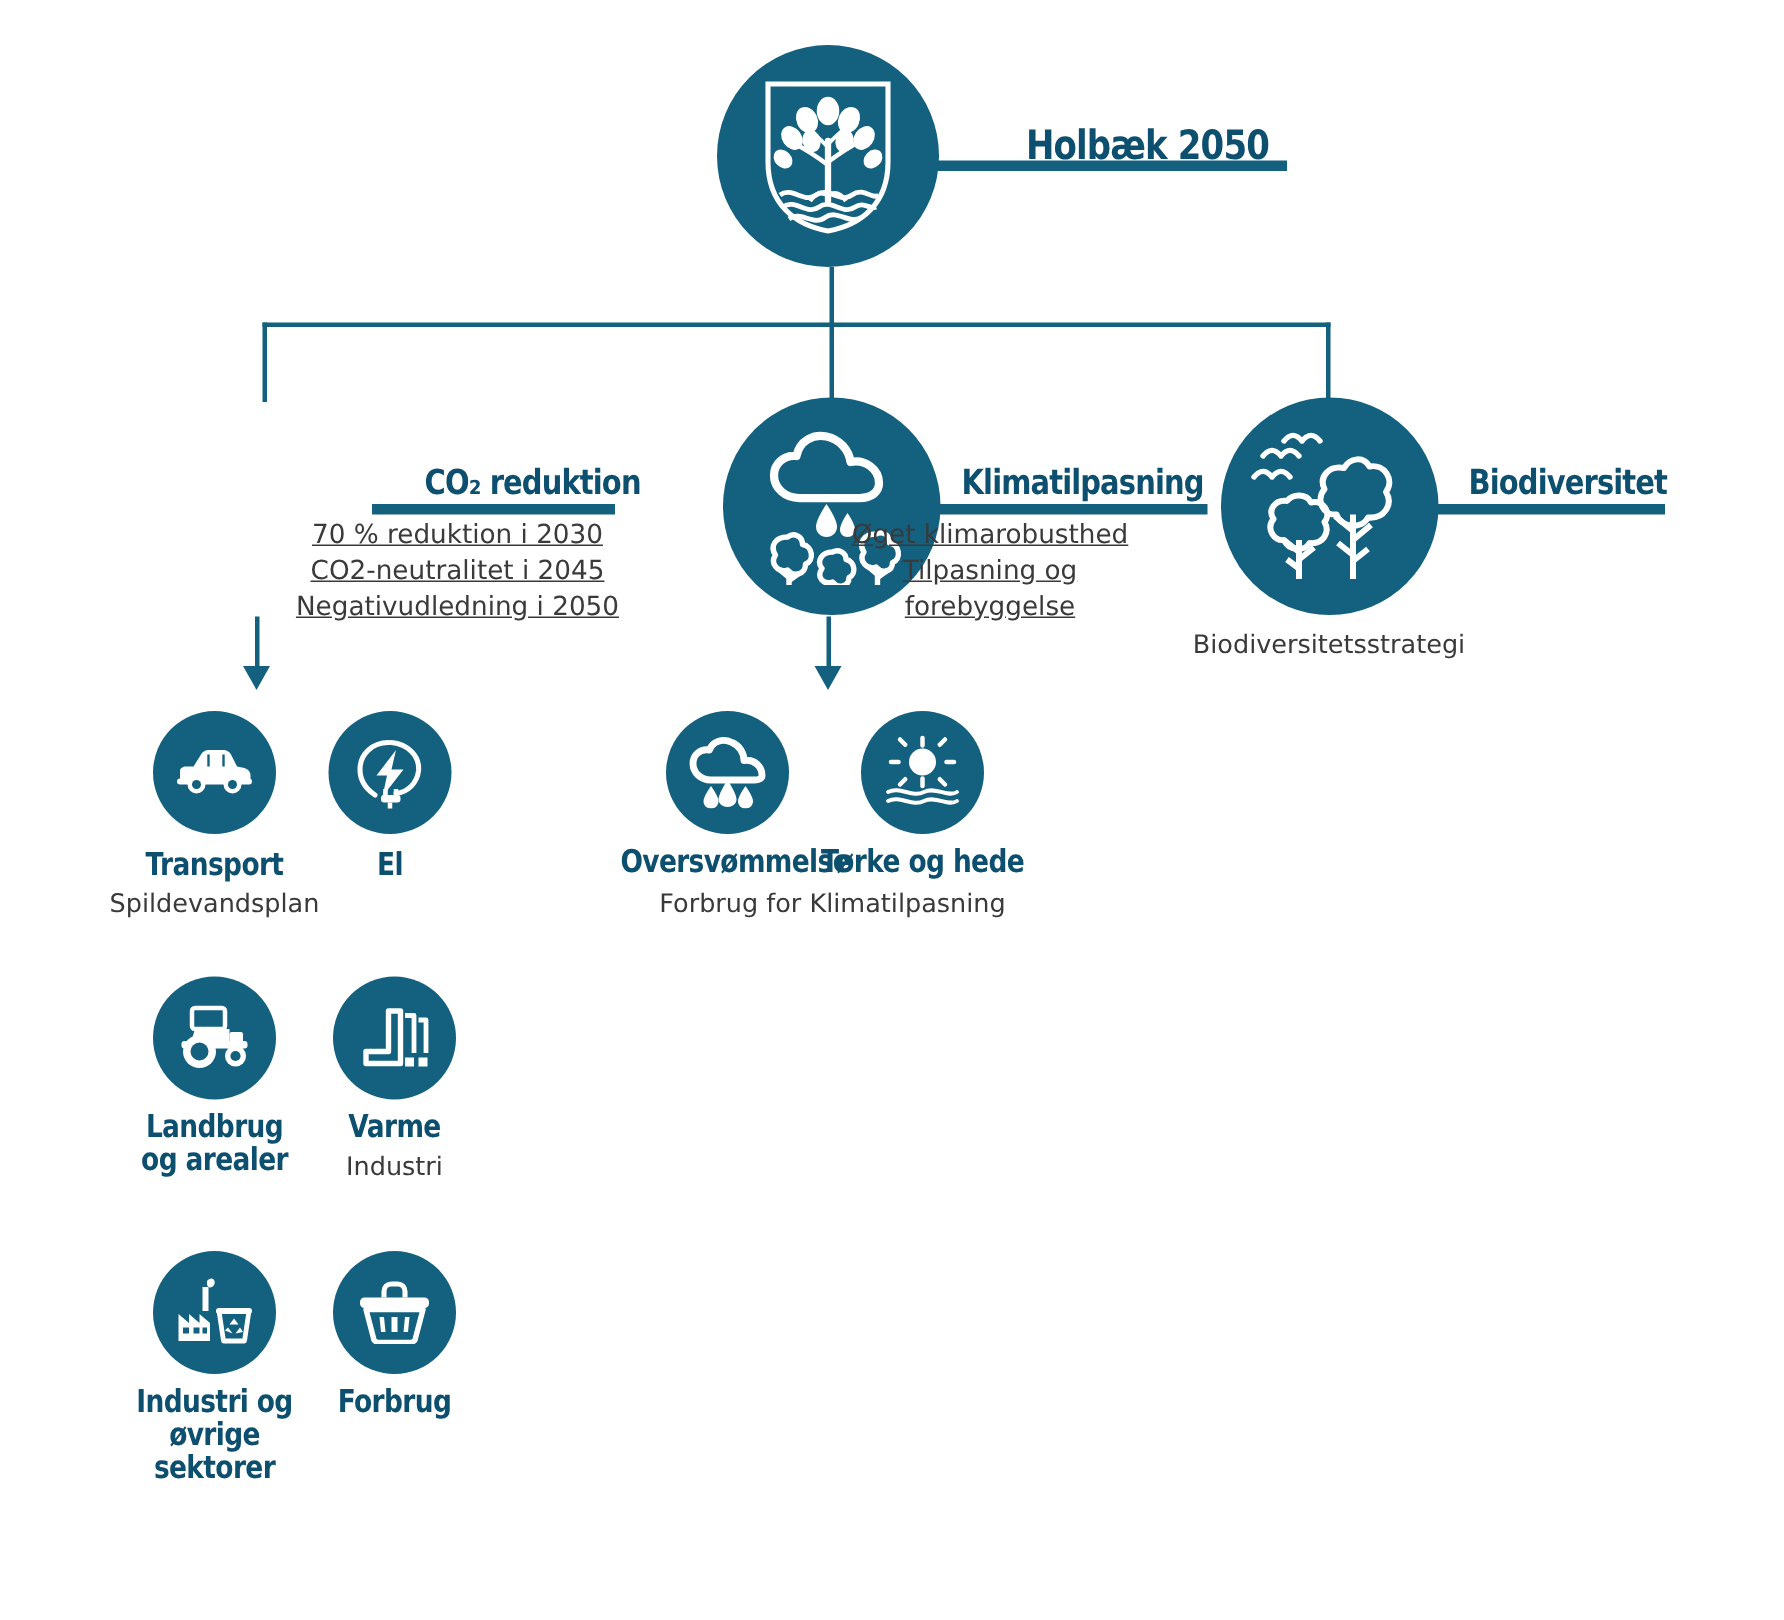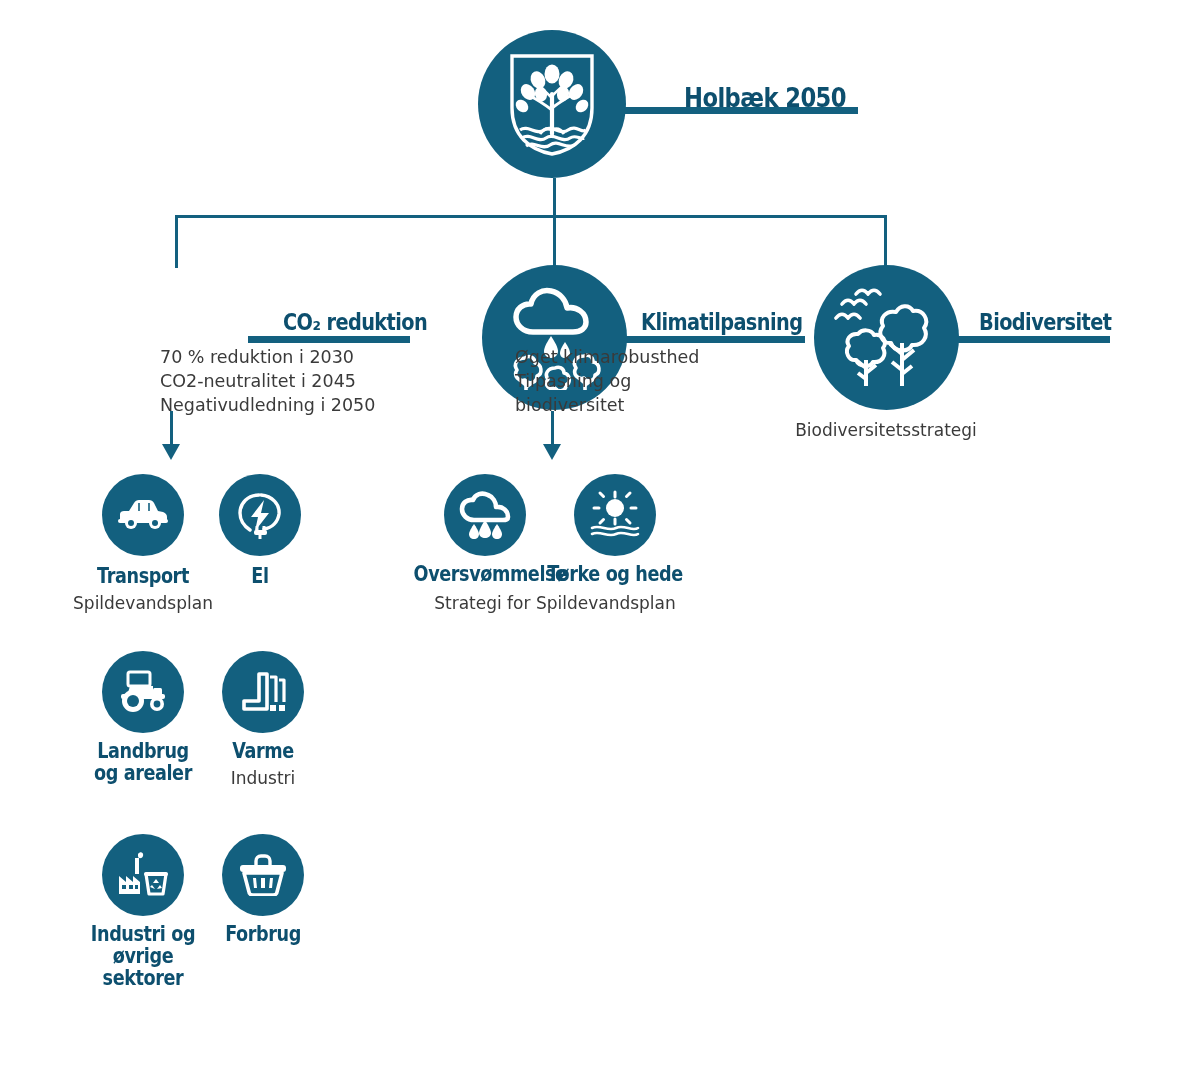--- a/index.html
+++ b/index.html
@@ -47,21 +47,21 @@
 
   
   .sub{
     position:absolute;
     font-family:"DejaVu Sans", sans-serif;
     font-size:17.5px;
     line-height:24px;
     color:#3a3a3a;
     white-space:pre-line;
   }
-  .sub.r{text-align:left;}
+  .sub.r{text-align:center;text-decoration:underline;}
 
   
   .cap{
     position:absolute;
     font-weight:700;
     color:#0d4f6e;
     text-align:center;
     letter-spacing:-0.5px;
     transform:scaleX(.84);
     transform-origin:50% 50%;
@@ -151,21 +151,21 @@
           <path d="M82 97 L76 92 M82 99 L89 94"></path>
         </g>
       </svg>
     </span>
   </div>
 
   <div class="head l" style="left:641px;top:311px;font-size:23px;">Klimatilpasning</div>
   <div class="bar" style="left:622px;top:336px;width:183px;"></div>
   <div class="sub r" style="left:515px;top:345px;width:290px;">Øget klimarobusthed
 Tilpasning og
-biodiversitet</div>
+forebyggelse</div>
 
   <div class="ln" style="left:551px;top:411px;width:3px;height:40px;"></div>
   <div class="abs" style="left:543px;top:444px;width:0;height:0;
               border-left:9px solid transparent;border-right:9px solid transparent;
               border-top:16px solid #13607f;"></div>
 
   <div class="circle" style="left:814px;top:265px;width:145px;height:145px;">
     <span>
       <svg width="106" height="104" viewBox="0 0 106 104">
         <g stroke="#ffffff" stroke-width="3.6" fill="none" stroke-linecap="round">
@@ -253,21 +253,21 @@
             <path d="M38.5 29.5 L42 33"></path>
         </g>
         <g stroke="#ffffff" stroke-width="2.6" fill="none" stroke-linecap="round">
           <path d="M4 38 C12 34 20 42 28 38 C36 34 44 42 50 38"></path>
           <path d="M4 44 C12 40 20 48 28 44 C36 40 44 48 50 44"></path>
         </g>
       </svg>
     </span>
   </div>
   <div class="cap" style="left:530px;top:563px;width:170px;font-size:21px;">Tørke og hede</div>
-  <div class="plan" style="left:430px;top:591px;width:250px;">Strategi for Spildevandsplan</div>
+  <div class="plan" style="left:430px;top:591px;width:250px;">Forbrug for Klimatilpasning</div>
 
   <div class="circle" style="left:102px;top:651px;width:82px;height:82px;">
     <span>
       <svg width="52" height="44" viewBox="0 0 52 44">
         <rect x="11" y="2" width="22" height="14" rx="2" fill="none" stroke="#ffffff" stroke-width="3"></rect>
         <path d="M13 16 L10 26 L36 26 L36 16 Z" fill="#ffffff"></path>
         <rect x="36" y="18" width="9" height="8" rx="1.5" fill="#ffffff"></rect>
         <rect x="4" y="24" width="44" height="5" rx="2" fill="#ffffff"></rect>
         <circle cx="16" cy="31" r="11" fill="#ffffff"></circle>
         <circle cx="16" cy="31" r="6" fill="#13607f"></circle>

